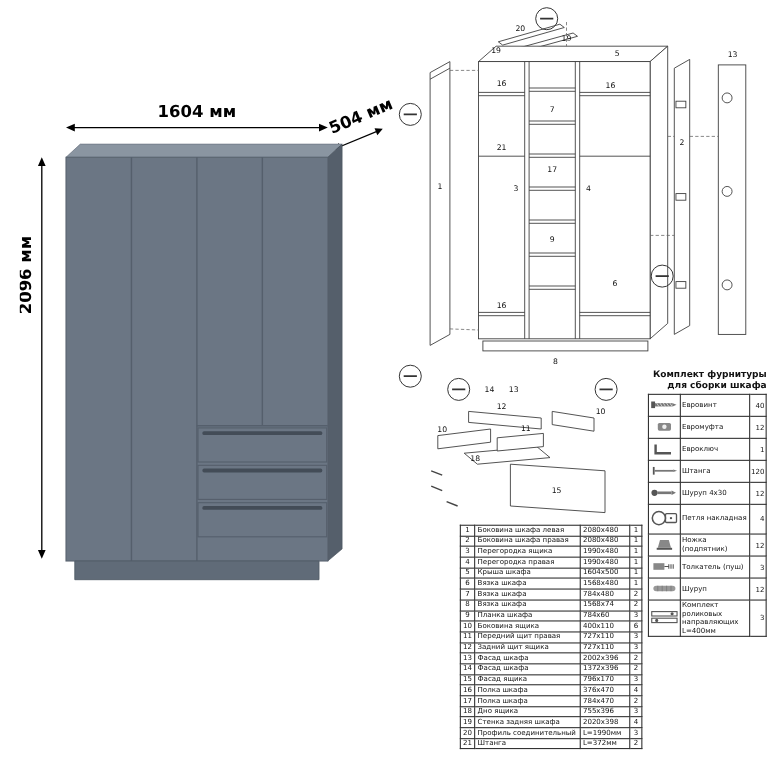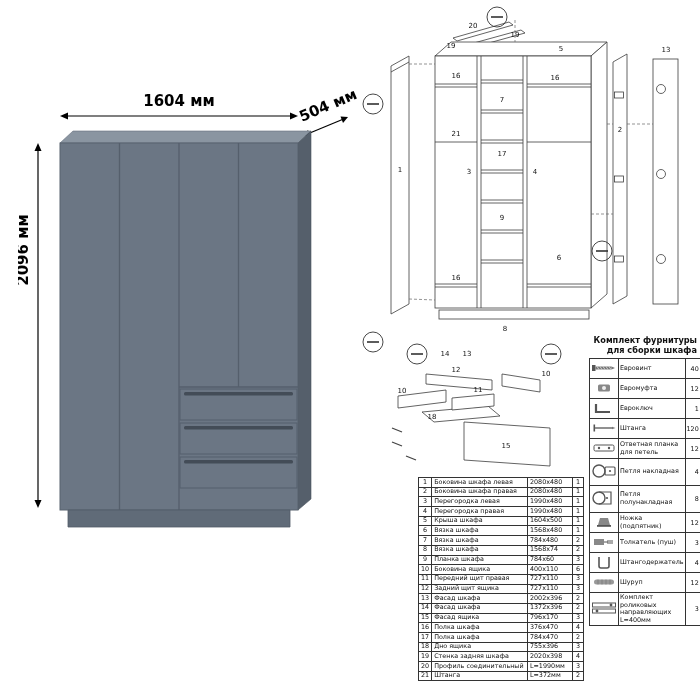--- a/index.html
+++ b/index.html
@@ -187,21 +187,21 @@
         <td class="c-qty">1</td>
       </tr>
       <tr>
         <td class="c-num">2</td>
         <td class="c-name">Боковина шкафа правая</td>
         <td class="c-size">2080x480</td>
         <td class="c-qty">1</td>
       </tr>
       <tr>
         <td class="c-num">3</td>
-        <td class="c-name">Перегородка левая</td>
+        <td class="c-name">Перегородка ящика</td>
         <td class="c-size">1990x480</td>
         <td class="c-qty">1</td>
       </tr>
       <tr>
         <td class="c-num">4</td>
         <td class="c-name">Перегородка правая</td>
         <td class="c-size">1990x480</td>
         <td class="c-qty">1</td>
       </tr>
       <tr>
@@ -344,67 +344,51 @@
         <td class="hw-icon"><svg width="26" height="14" viewBox="0 0 26 14">
             <rect x="2.5" y="3.5" width="1.6" height="7" fill="#555"></rect>
             <rect x="4" y="6.2" width="17" height="1.6" fill="#777"></rect>
             <polygon points="21,5.8 24.5,7 21,8.2" fill="#777"></polygon>
           </svg></td>
         <td class="hw-name">Штанга</td>
         <td class="hw-qty">120</td>
       </tr>
       <tr>
         <td class="hw-icon"><svg width="26" height="14" viewBox="0 0 26 14">
-            <rect x="3" y="4" width="20" height="6" rx="1.5" fill="none" stroke="#555"></rect>
-            <circle cx="8" cy="7" r="1.2" fill="#555"></circle>
-            <circle cx="18" cy="7" r="1.2" fill="#555"></circle>
-          </svg></td>
-        <td class="hw-name">Ответная планка для петель</td>
+            <circle cx="4" cy="7" r="2.8" fill="#555"></circle>
+            <rect x="6.5" y="5.8" width="13" height="2.4" fill="#777"></rect>
+            <polygon points="19.5,5 23.5,7 19.5,9" fill="#777"></polygon>
+          </svg></td>
+        <td class="hw-name">Шуруп 4х30</td>
         <td class="hw-qty">12</td>
       </tr>
       <tr>
         <td class="hw-icon"><svg width="26" height="22" viewBox="0 0 26 22">
             <circle cx="8" cy="11" r="6" fill="none" stroke="#555" stroke-width="1.4"></circle>
             <rect x="14" y="7" width="10" height="8" rx="1" fill="none" stroke="#555" stroke-width="1.2"></rect>
             <circle cx="19" cy="11" r="1.1" fill="#555"></circle>
           </svg></td>
         <td class="hw-name">Петля накладная</td>
         <td class="hw-qty">4</td>
       </tr>
       <tr>
-        <td class="hw-icon"><svg width="26" height="22" viewBox="0 0 26 22">
-            <circle cx="8" cy="11" r="6" fill="none" stroke="#555" stroke-width="1.4"></circle>
-            <path d="M8 5h12v12H8" fill="none" stroke="#555" stroke-width="1.2"></path>
-            <circle cx="16" cy="11" r="1.1" fill="#555"></circle>
-          </svg></td>
-        <td class="hw-name">Петля полунакладная</td>
-        <td class="hw-qty">8</td>
-      </tr>
-      <tr>
         <td class="hw-icon"><svg width="26" height="14" viewBox="0 0 26 14">
             <polygon points="9,3 17,3 19,10 7,10" fill="#888"></polygon>
             <rect x="6" y="10" width="14" height="1.8" fill="#555"></rect>
           </svg></td>
         <td class="hw-name">Ножка (подпятник)</td>
         <td class="hw-qty">12</td>
       </tr>
       <tr>
         <td class="hw-icon"><svg width="26" height="14" viewBox="0 0 26 14">
             <rect x="3" y="4" width="10" height="6" fill="#888"></rect>
             <path d="M13 7h4m0-2v4m2-4v4m2-4v4" stroke="#555" stroke-width="1" fill="none"></path>
           </svg></td>
         <td class="hw-name">Толкатель (пуш)</td>
         <td class="hw-qty">3</td>
-      </tr>
-      <tr>
-        <td class="hw-icon"><svg width="26" height="14" viewBox="0 0 26 14">
-            <path d="M8 2v9a2 2 0 0 0 2 2h6a2 2 0 0 0 2-2V2" fill="none" stroke="#555" stroke-width="1.6"></path>
-          </svg></td>
-        <td class="hw-name">Штангодержатель</td>
-        <td class="hw-qty">4</td>
       </tr>
       <tr>
         <td class="hw-icon"><svg width="26" height="14" viewBox="0 0 26 14">
             <rect x="3" y="4.5" width="20" height="5" rx="2.5" fill="#999"></rect>
             <path d="M7 4.5v5M11 4.5v5M15 4.5v5M19 4.5v5" stroke="#777" stroke-width="0.7"></path>
           </svg></td>
         <td class="hw-name">Шуруп</td>
         <td class="hw-qty">12</td>
       </tr>
       <tr>

